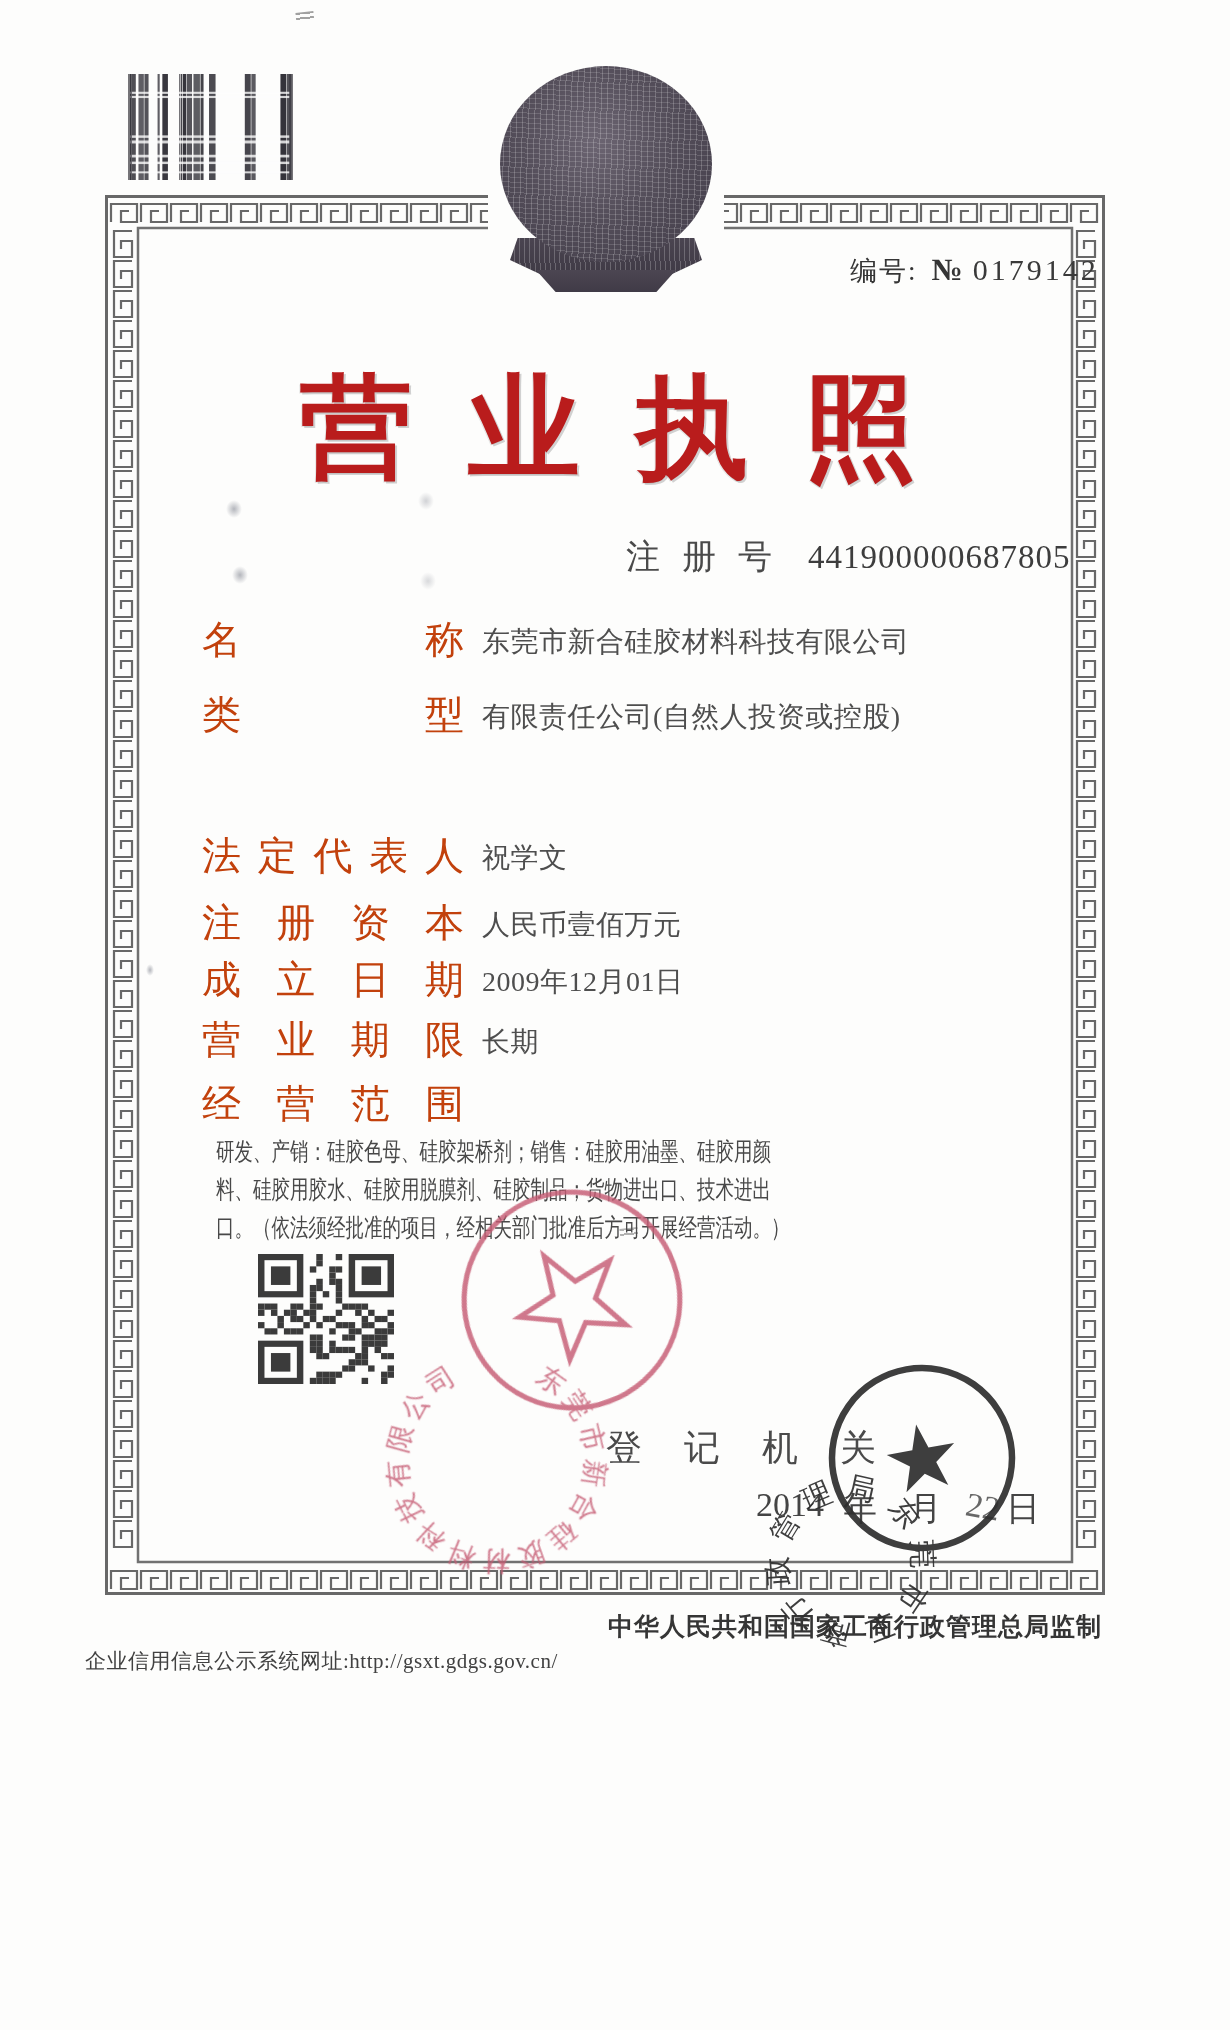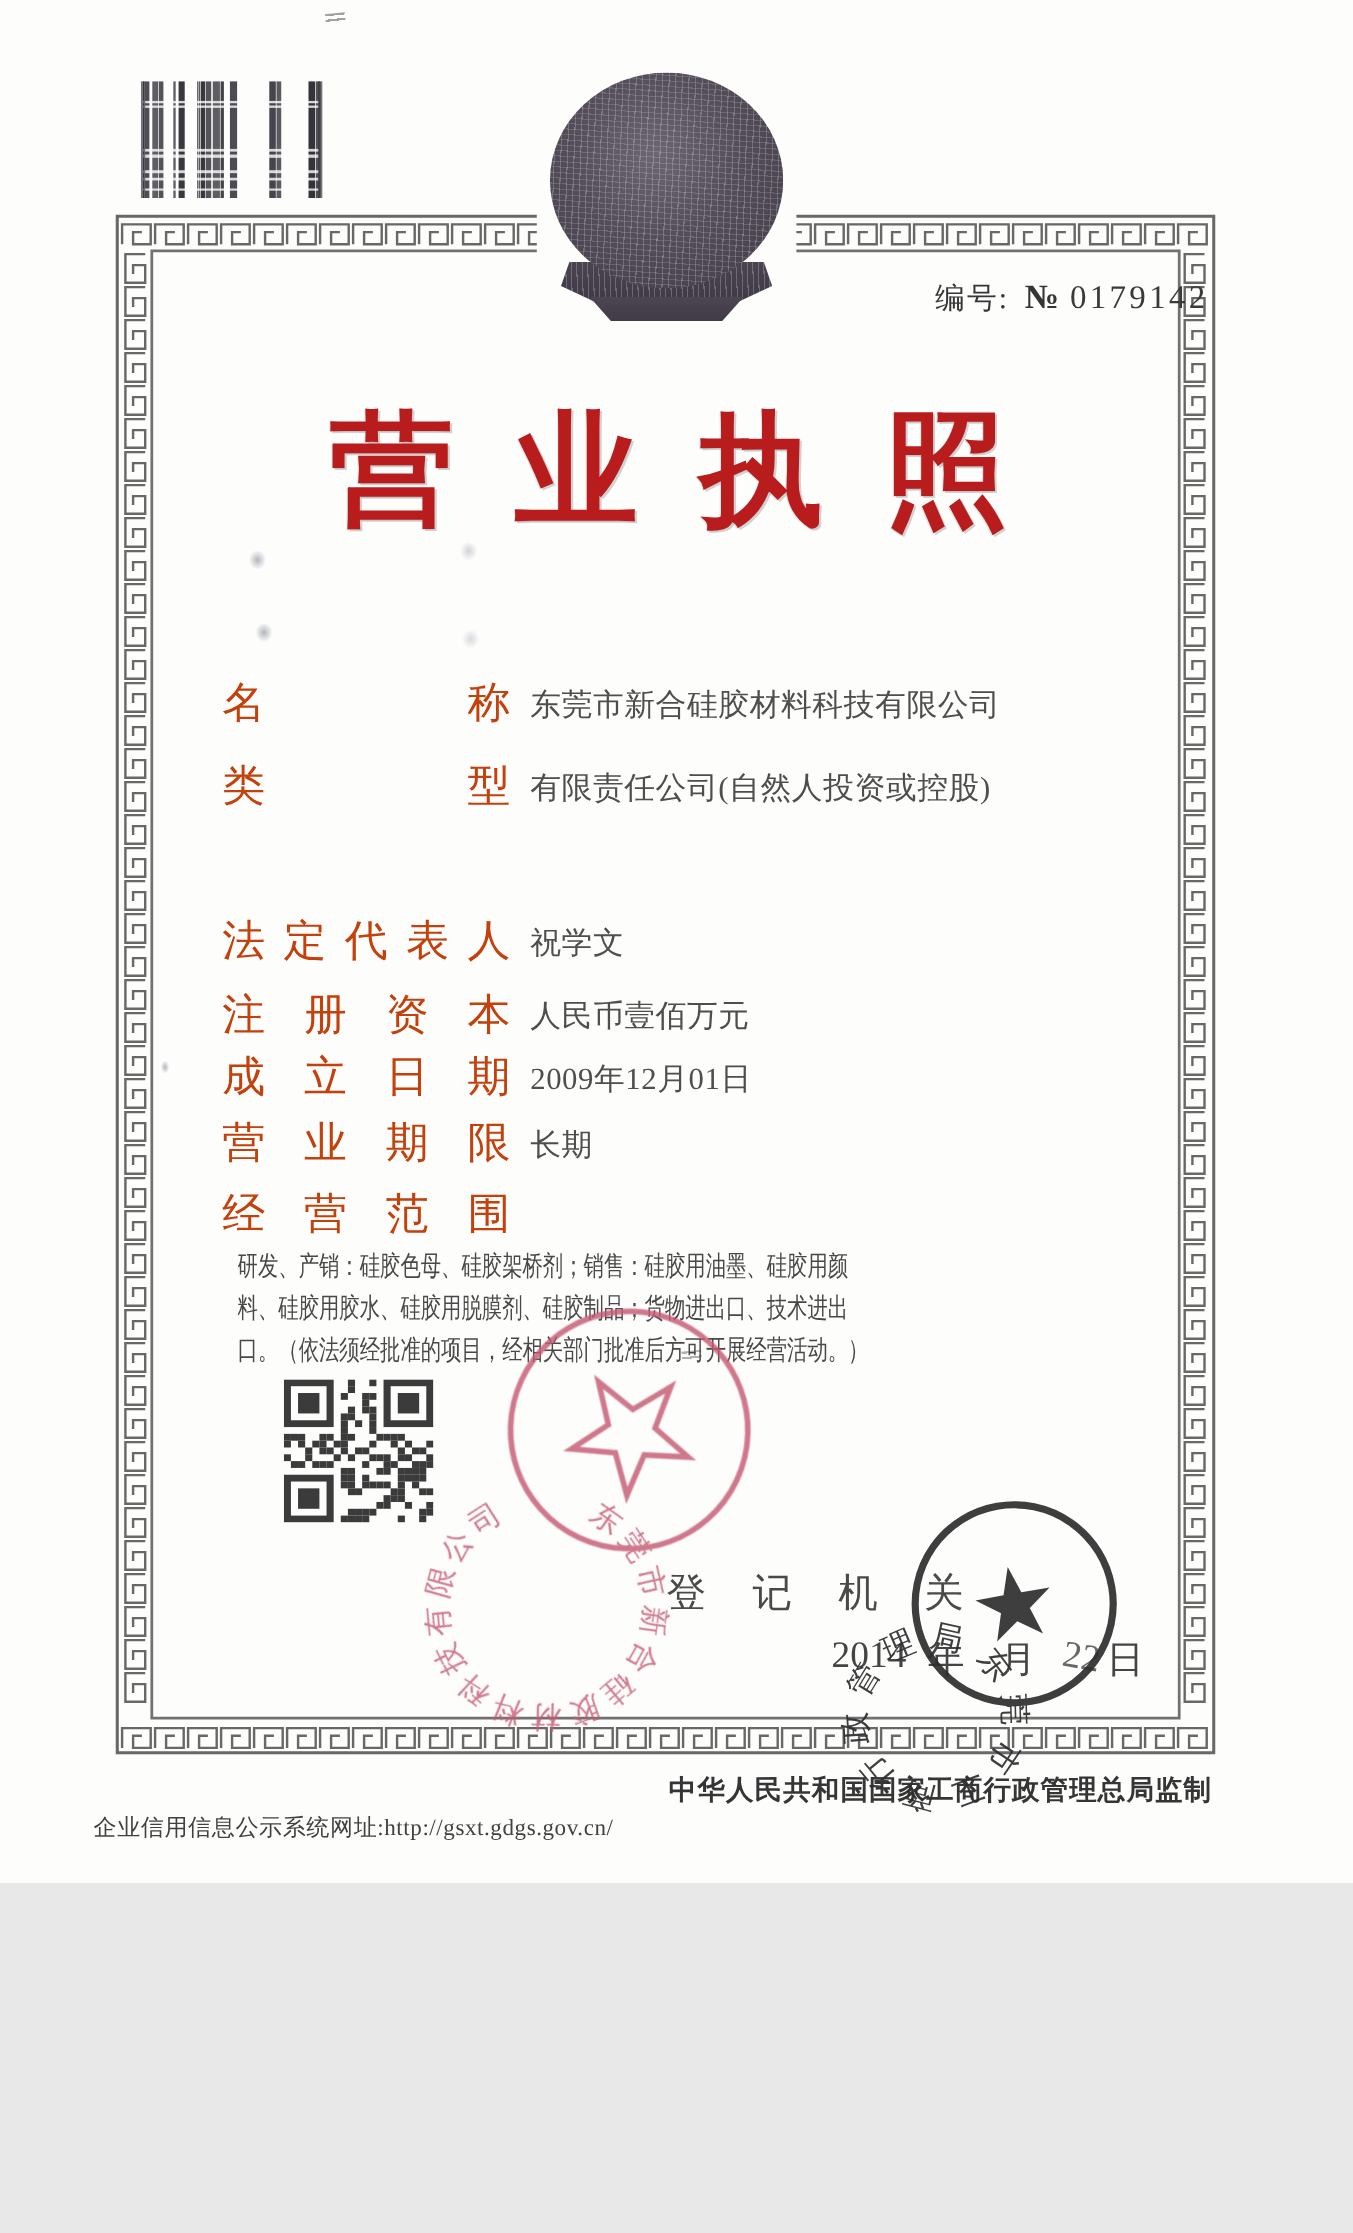--- a/index.html
+++ b/index.html
@@ -1,17 +1,17 @@
 <!DOCTYPE html>
 <html style="--seal-red: #c55a72; --seal-black: #2e2e2e;"><head>
 <meta charset="utf-8">
 <style>
   html,body{margin:0;padding:0;background:#e8e8e8;}
   .page{
-    position:relative; width:1230px; height:1712px; margin:0 auto;
+    position:relative; width:1230px; height:2030px; margin:0 auto;
     background:#fdfdfc; overflow:hidden;
     font-family:"Liberation Serif", serif; color:#3f3f3f;
   }
   .abs{position:absolute;}
   
   .barcode{left:128px; top:72px; width:166px; height:110px; z-index:4;}
   .emblem{left:500px; top:66px; width:212px; height:226px; z-index:3;}
   .emblem .head{
     position:absolute; left:0; top:0; width:212px; height:196px; border-radius:50%;
     background:
@@ -141,20 +141,24 @@
       <path d="M990,36 H972 V62 H990 V46 H979 V54 M990,66 H972 V92 H990 V76 H979 V84 M990,96 H972 V122 H990 V106 H979 V114 M990,126 H972 V152 H990 V136 H979 V144 M990,156 H972 V182 H990 V166 H979 V174 M990,186 H972 V212 H990 V196 H979 V204 M990,216 H972 V242 H990 V226 H979 V234 M990,246 H972 V272 H990 V256 H979 V264 M990,276 H972 V302 H990 V286 H979 V294 M990,306 H972 V332 H990 V316 H979 V324 M990,336 H972 V362 H990 V346 H979 V354 M990,366 H972 V392 H990 V376 H979 V384 M990,396 H972 V422 H990 V406 H979 V414 M990,426 H972 V452 H990 V436 H979 V444 M990,456 H972 V482 H990 V466 H979 V474 M990,486 H972 V512 H990 V496 H979 V504 M990,516 H972 V542 H990 V526 H979 V534 M990,546 H972 V572 H990 V556 H979 V564 M990,576 H972 V602 H990 V586 H979 V594 M990,606 H972 V632 H990 V616 H979 V624 M990,636 H972 V662 H990 V646 H979 V654 M990,666 H972 V692 H990 V676 H979 V684 M990,696 H972 V722 H990 V706 H979 V714 M990,726 H972 V752 H990 V736 H979 V744 M990,756 H972 V782 H990 V766 H979 V774 M990,786 H972 V812 H990 V796 H979 V804 M990,816 H972 V842 H990 V826 H979 V834 M990,846 H972 V872 H990 V856 H979 V864 M990,876 H972 V902 H990 V886 H979 V894 M990,906 H972 V932 H990 V916 H979 V924 M990,936 H972 V962 H990 V946 H979 V954 M990,966 H972 V992 H990 V976 H979 V984 M990,996 H972 V1022 H990 V1006 H979 V1014 M990,1026 H972 V1052 H990 V1036 H979 V1044 M990,1056 H972 V1082 H990 V1066 H979 V1074 M990,1086 H972 V1112 H990 V1096 H979 V1104 M990,1116 H972 V1142 H990 V1126 H979 V1134 M990,1146 H972 V1172 H990 V1156 H979 V1164 M990,1176 H972 V1202 H990 V1186 H979 V1194 M990,1206 H972 V1232 H990 V1216 H979 V1224 M990,1236 H972 V1262 H990 V1246 H979 V1254 M990,1266 H972 V1292 H990 V1276 H979 V1284 M990,1296 H972 V1322 H990 V1306 H979 V1314 M990,1326 H972 V1352 H990 V1336 H979 V1344 " fill="none" stroke="#4e4e4e" stroke-width="2.2" opacity="0.85"></path>
     </svg>
   <div class="abs border-patch"></div>
 
   <div class="abs serial">
     <span>编号:</span><span class="nosym">№</span><span class="num">0179142</span>
   </div>
 
   <div class="abs title">营业执照</div>
 
+  <div class="abs regno">
+    <span class="rlabel">注册号</span>
+    <span class="rnum">441900000687805</span>
+  </div>
 
   <div class="abs field-row" style="top:618px">
     <span class="f-label">名称</span>
     <span class="f-value">东莞市新合硅胶材料科技有限公司</span>
   </div>
   <div class="abs field-row" style="top:693px">
     <span class="f-label">类型</span>
     <span class="f-value">有限责任公司(自然人投资或控股)</span>
   </div>
   <div class="abs field-row" style="top:834px">

